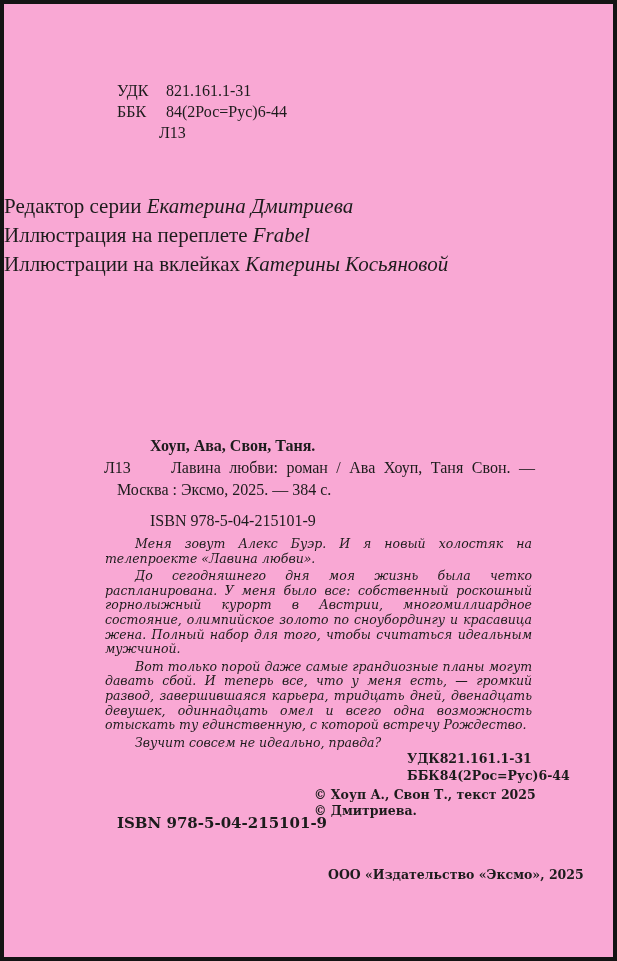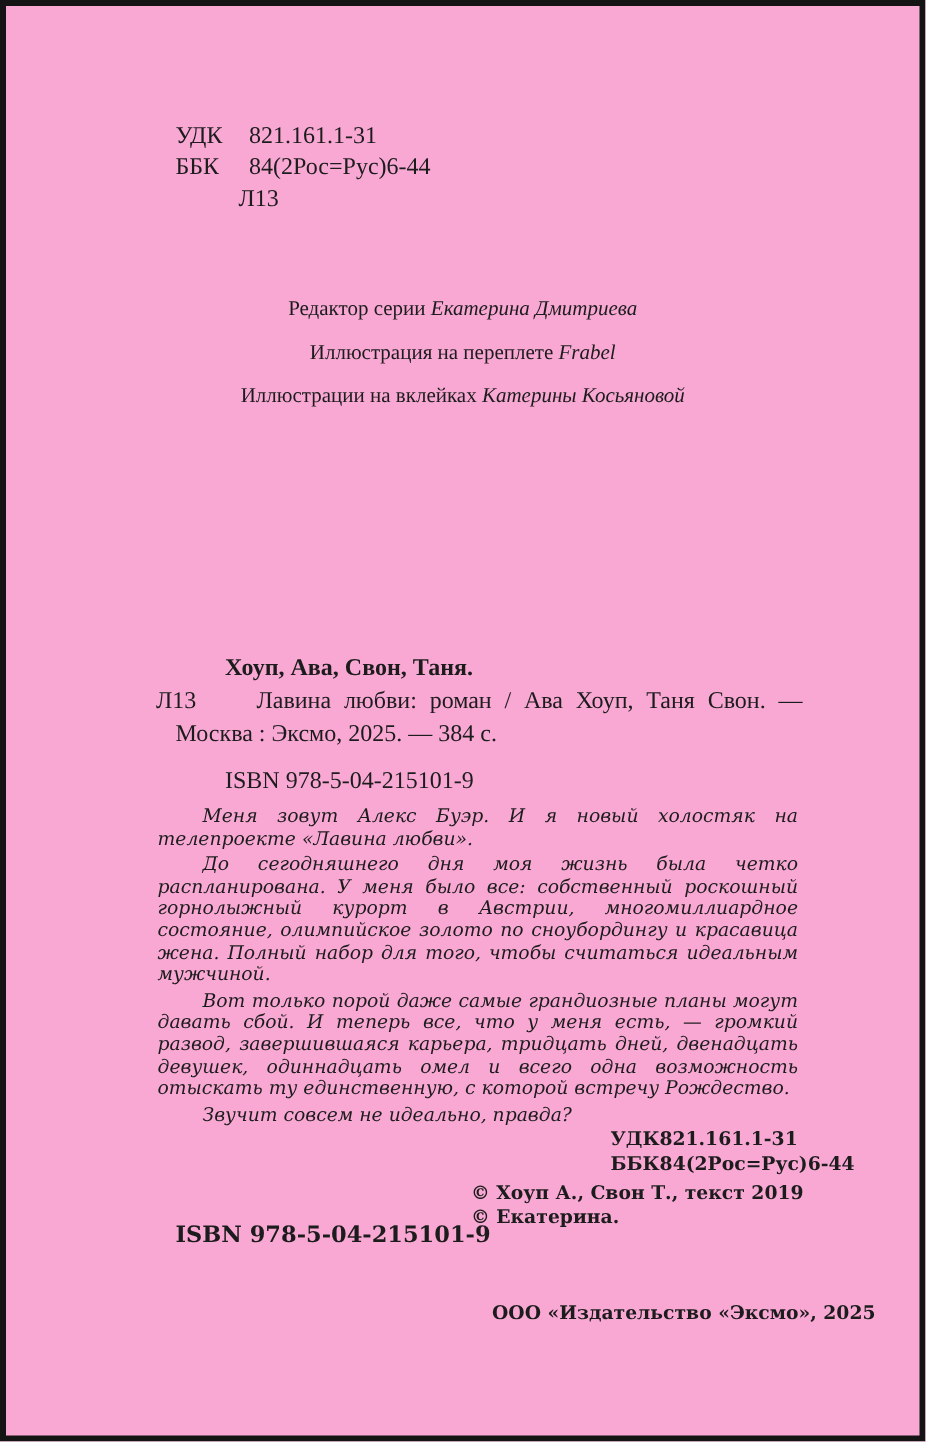--- a/index.html
+++ b/index.html
@@ -31,22 +31,22 @@
   .top-row { display: flex; }
   .top-row .lbl { width: 49px; }
   .top-code { padding-left: 42px; }
 
   
   .credits {
     position: absolute;
     left: 0;
     right: 0;
     top: 188px;
-    text-align: center;
-    font-size: 14px;
+    text-align: left;
+    font-size: 21px;
     line-height: 29px;
   }
   .credits .name { font-style: italic; }
 
   
   .biblio {
     position: absolute;
     left: 113px;
     top: 431px;
     width: 418px;
@@ -164,20 +164,20 @@
     <p>Вот только порой даже самые грандиозные планы могут давать сбой. И теперь все, что у меня есть, — громкий развод, завершившаяся карьера, тридцать дней, двенадцать девушек, одиннадцать омел и всего одна возможность отыскать ту единственную, с которой встречу Рождество.</p>
     <p>Звучит совсем не идеально, правда?</p>
   </div>
 
   <div class="codes-right">
     <div>УДК821.161.1-31</div>
     <div>ББК84(2Рос=Рус)6-44</div>
   </div>
 
   <div class="copyright">
-    <div>© Хоуп А., Свон Т., текст 2019</div>
-    <div>© Екатерина.</div>
+    <div>© Хоуп А., Свон Т., текст 2025</div>
+    <div>© Дмитриева.</div>
     <div class="indent">ООО «Издательство «Эксмо», 2025</div>
   </div>
 
   <div class="isbn-bottom">ISBN 978-5-04-215101-9</div>
 
 </div>
 
 </body></html>

